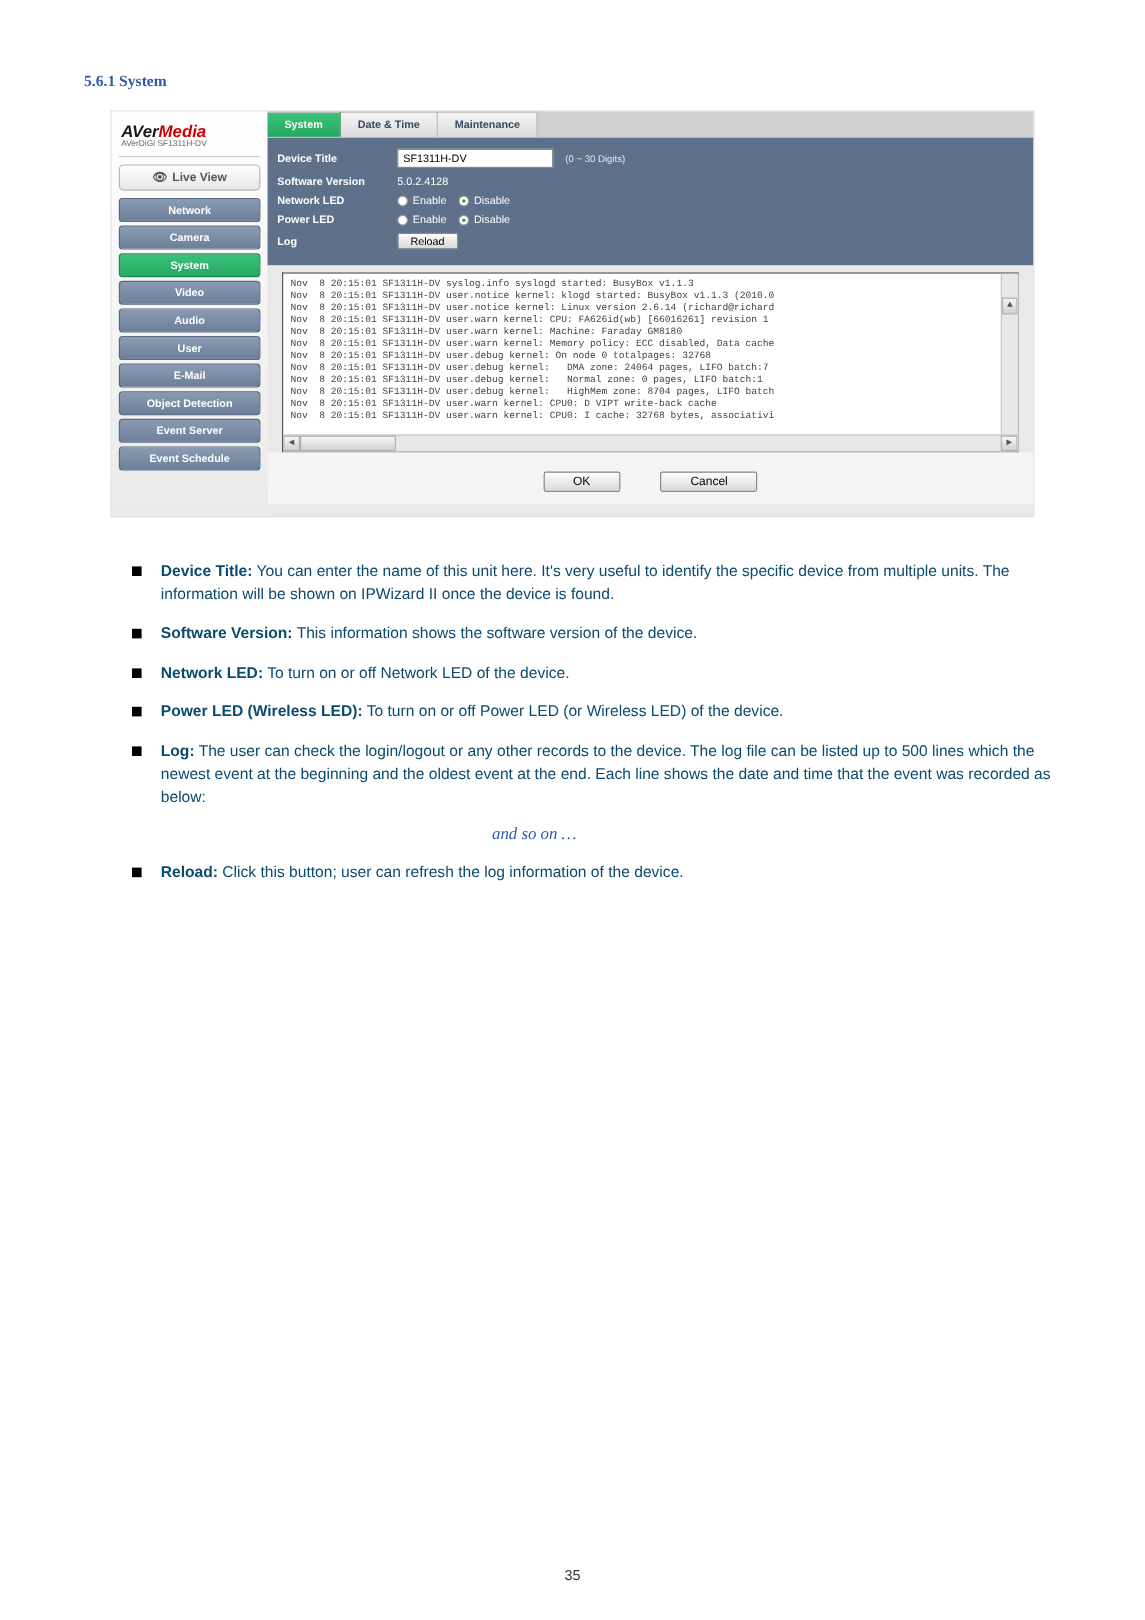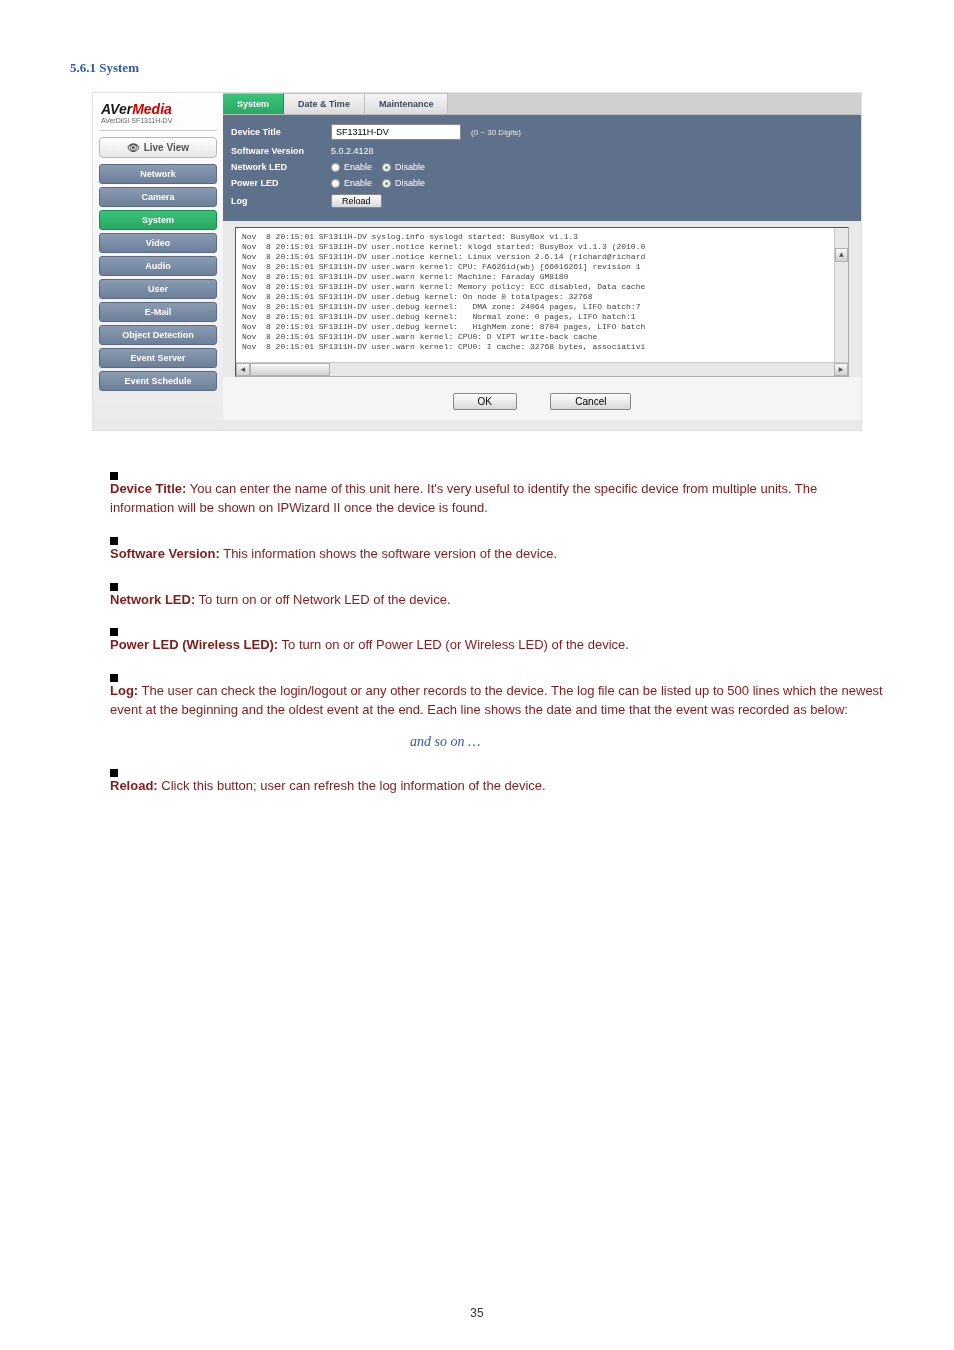--- a/index.html
+++ b/index.html
@@ -194,21 +194,21 @@
     background: linear-gradient(#fefefe, #d8d8d8);
     border: 1px solid #888;
     font-size: 10px;
     padding: 2px 24px;
     margin: 0 15px;
     border-radius: 2px;
   }
 
   
   .bullets { padding: 0 0 0 40px; }
-  .bullet-row { display: flex; margin: 14px 0; font-size: 13px; color: #7f1d1d; flex-direction: column; }
+  .bullet-row { display: flex; margin: 14px 0; font-size: 13px; color: #0c4a6e; }
   .bullet-sq {
     width: 8px; height: 8px; background: #000; margin: 5px 16px 0 0; flex: 0 0 auto;
   }
   .bullet-text { flex: 1; font-family: Arial, sans-serif; line-height: 1.45; }
   .bullet-text b { font-weight: bold; }
   .andsoon {
     font-style: italic;
     color: #2e5aa8;
     font-family: "Times New Roman", serif;
     font-size: 14px;

